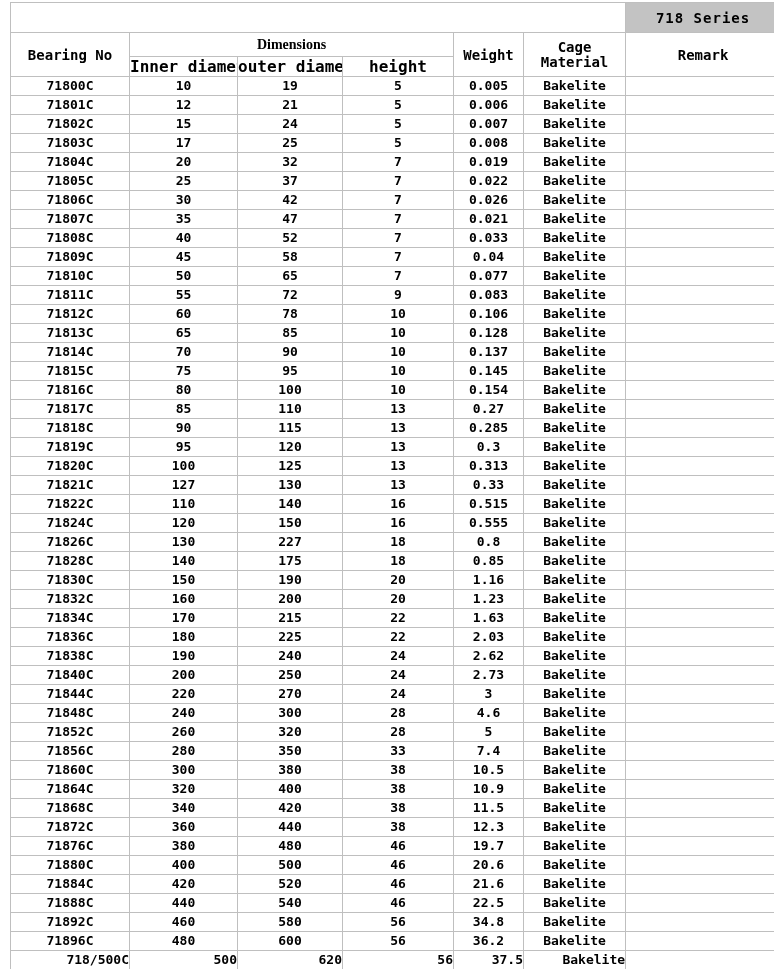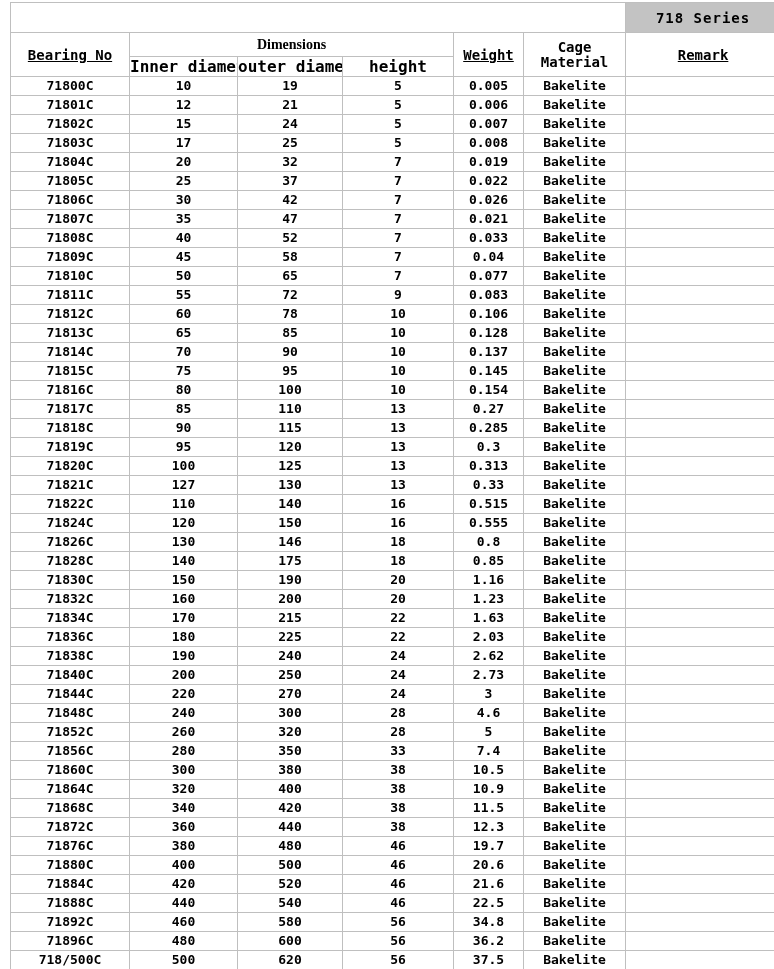--- a/index.html
+++ b/index.html
@@ -18,27 +18,27 @@
     font-weight: bold; color: #000;
   }
   .spec tr.top-row td { height: 29px; }
   .cell-empty-top { background: #ffffff; }
   .cell-series { background: #c3c3c3; font-size: 14px; letter-spacing: 1px; }
   .spec tr.head-row-1 th { height: 23px; font-size: 14px; }
   .spec tr.head-row-2 th { height: 19px; }
   .th-sub-small { font-size: 16px; }
   .th-sub-height { font-size: 16px; }
   .th-cage { font-size: 14px; line-height: 15px; }
-  .th-bearing, .th-weight, .th-remark { font-size: 14px; text-decoration: underline; }
+  .th-bearing, .th-weight, .th-remark { font-size: 14px; }
   .th-dimensions { font-size: 15px; font-family: Liberation Serif, serif; }
   .spec tbody td {
     height: 18px; line-height: 18px; font-size: 13px;
   }
   .spec { border-bottom: 1px solid #8f8f8f; }
-  .spec tbody tr:last-child td { border-bottom: 1px solid #8f8f8f; }
+  .spec tbody tr:last-child td { border-bottom: 1px solid #8f8f8f; text-align: right; }
 </style>
 </head>
 <body>
 
 <div class="page">
   <table class="spec">
     <colgroup>
       <col style="width:119px">
       <col style="width:108px">
       <col style="width:105px">
@@ -281,21 +281,21 @@
     <td>120</td>
     <td>150</td>
     <td>16</td>
     <td>0.555</td>
     <td>Bakelite</td>
     <td></td>
   </tr>
         <tr>
     <td>71826C</td>
     <td>130</td>
-    <td>146</td>
+    <td>227</td>
     <td>18</td>
     <td>0.8</td>
     <td>Bakelite</td>
     <td></td>
   </tr>
         <tr>
     <td>71828C</td>
     <td>140</td>
     <td>175</td>
     <td>18</td>

